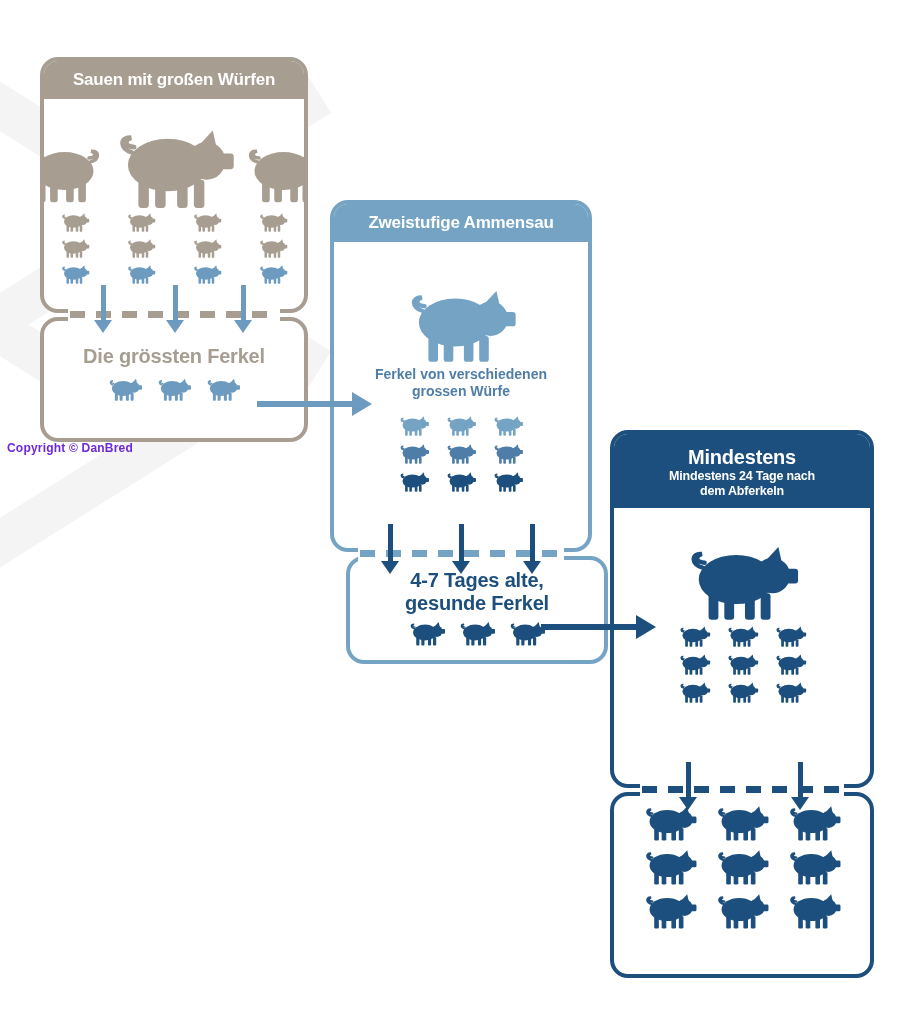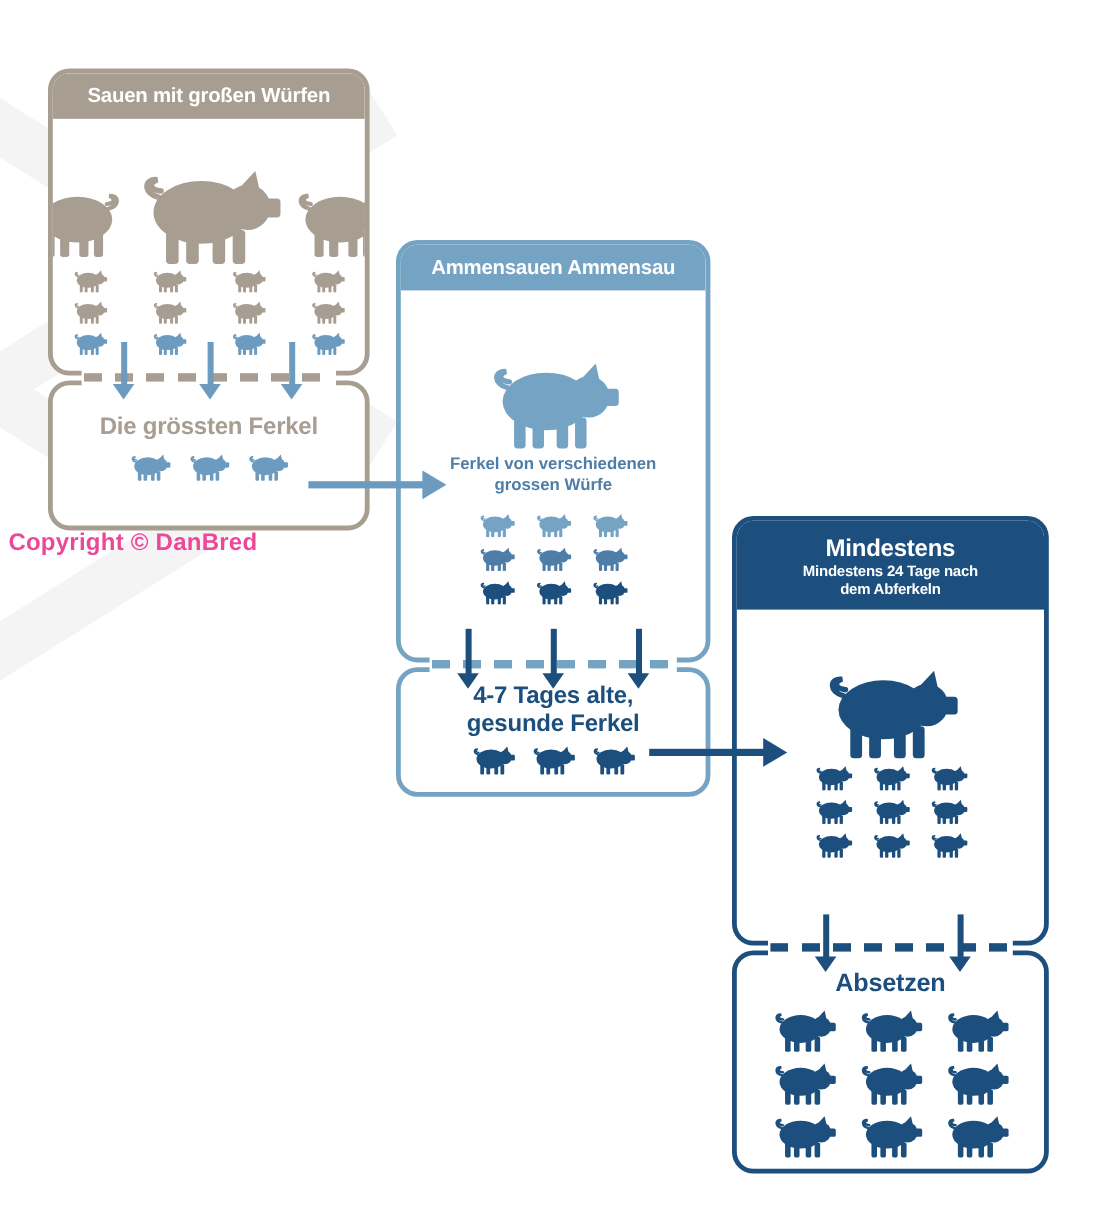--- a/index.html
+++ b/index.html
@@ -3,34 +3,34 @@
 <meta charset="utf-8">
 <style>
   * { margin:0; padding:0; box-sizing:border-box; }
   html,body { background:#ffffff; }
   body { font-family:"Liberation Sans", sans-serif; }
   .canvas { position:relative; width:913px; height:1024px; background:#fff; overflow:hidden; margin:0 auto; }
 
   .bg-logo { position:absolute; left:0; top:0; z-index:0; }
 
   .copyright { position:absolute; left:7px; top:441px; z-index:1;
-    font-size:20px; font-weight:bold; color:#ec4899; letter-spacing:.2px; }
+    font-size:12px; font-weight:bold; color:#6d28d9; letter-spacing:.2px; }
 
   .panel-wrap { position:absolute; inset:0; pointer-events:none; }
 
   .panel-box { position:absolute; background:#fff; border:4px solid var(--c);
     border-radius:18px; overflow:hidden; z-index:1; }
 
   .panel-header { height:38px; background:var(--c); display:flex; align-items:center;
     justify-content:center; color:#fff; font-weight:bold; font-size:17px; letter-spacing:-0.2px; }
   .panel-header.tall { height:74px; flex-direction:column; justify-content:center; padding-top:2px; }
   .panel-header .hd-title { font-size:20px; line-height:24px; }
   .panel-header .hd-sub { font-size:12.5px; line-height:15px; text-align:center; white-space:pre-line; font-weight:bold; }
 
-  .panel-content { position:relative; width:100%; height:calc(100% - 38px);margin-top:12px; }
+  .panel-content { position:relative; width:100%; height:calc(100% - 38px); }
   .panel-content.tall { height:calc(100% - 74px); }
 
   .sow { position:absolute; }
   .sow.centered { left:50%; transform:translateX(-50%); z-index:2; }
 
   .caption { position:absolute; left:0; right:0; text-align:center; font-weight:bold;
     white-space:pre-line; color:var(--cap); }
 
   .pig-grid { display:flex; flex-direction:column; }
   .pig-grid.abs { position:absolute; left:0; right:0; }
@@ -68,21 +68,21 @@
   #c1-head { left:352px; top:392px; }
 
   
   #p2-top { left:330px; top:200px; width:262px; height:352px; }
   #p2-sow { top:40px; }
   #p2-caption { top:124px; font-size:14px; line-height:17px; }
   #p2-grid { top:172px; }
   #p2-strip { left:358px; top:543px; width:206px; height:22px; }
   #p2-dash  { left:360px; top:550px; width:202px; }
   #p2-arrows { left:330px; top:524px; width:262px; height:50px; }
-  #p2-bottom { left:330px; top:556px; width:262px; height:108px; }
+  #p2-bottom { left:346px; top:556px; width:262px; height:108px; }
   #p2-bottom-title { margin-top:9px; font-size:20px; line-height:23px; }
   #p2-bottom-pigs { margin-top:4px; }
   #c2-stem { left:541px; top:624px; width:97px; height:6px; }
   #c2-head { left:636px; top:615px; }
 
   
   #p3-top { left:610px; top:430px; width:264px; height:358px; }
   #p3-sow { top:30px; }
   #p3-grid { top:116px; }
   #p3-caption { top:206px; font-size:13.5px; line-height:17px; }
@@ -384,21 +384,21 @@
   </div>
 
   <div class="connector" style="--cc: #6d9bbf;">
     <i class="stem" id="c1-stem"></i>
     <b class="head" id="c1-head"></b>
   </div>
 
   <div class="panel-wrap" style="--c: #75a3c4; --dash: #75a3c4; --cap: #4e7da7; --strong: #1c4f7d;">
     <div class="panel-box" id="p2-top">
       <div class="panel-header">
-        <span>Ammensauen Ammensau</span>
+        <span>Zweistufige Ammensau</span>
       </div>
       <div class="panel-content">
         <div class="sow centered" id="p2-sow"><svg width="115" height="81" viewBox="0 0 120 84">
               <g fill="#75a3c4">
                 <ellipse cx="54" cy="42" rx="38" ry="25"></ellipse>
                 <circle cx="91" cy="38" r="18"></circle>
                 <polygon points="83,24 97,9 101,27"></polygon>
                 <rect x="105" y="31" width="12" height="15" rx="3"></rect>
                 <rect x="26" y="56" width="10" height="27" rx="3"></rect>
                 <rect x="42" y="60" width="10" height="23" rx="3"></rect>
@@ -748,21 +748,20 @@
                   <rect x="63" y="60" width="10" height="23" rx="3"></rect>
                   <rect x="79" y="56" width="10" height="27" rx="3"></rect>
                 </g>
                 <path d="M20 30 C 8 27 8 15 19 16 C 12 19 13 24 22 25" fill="none" stroke="#1c4f7d" stroke-width="4.5" stroke-linecap="round"></path>
               </svg>
             </div>
           </div>
       </div>
     </div>
     <div class="panel-box" id="p3-bottom">
-      <div class="bottom-title" id="p3-bottom-title">Absetzen</div>
       <div class="pig-grid" id="p3-bottom-pigs" style="row-gap: 5px;">
           <div class="pig-row" style="justify-content:center;column-gap:16px;padding:0 0px">
             <svg width="56" height="39" viewBox="0 0 120 84">
               <g fill="#1c4f7d">
                 <ellipse cx="54" cy="42" rx="38" ry="25"></ellipse>
                 <circle cx="91" cy="38" r="18"></circle>
                 <polygon points="83,24 97,9 101,27"></polygon>
                 <rect x="105" y="31" width="12" height="15" rx="3"></rect>
                 <rect x="26" y="56" width="10" height="27" rx="3"></rect>
                 <rect x="42" y="60" width="10" height="23" rx="3"></rect>

